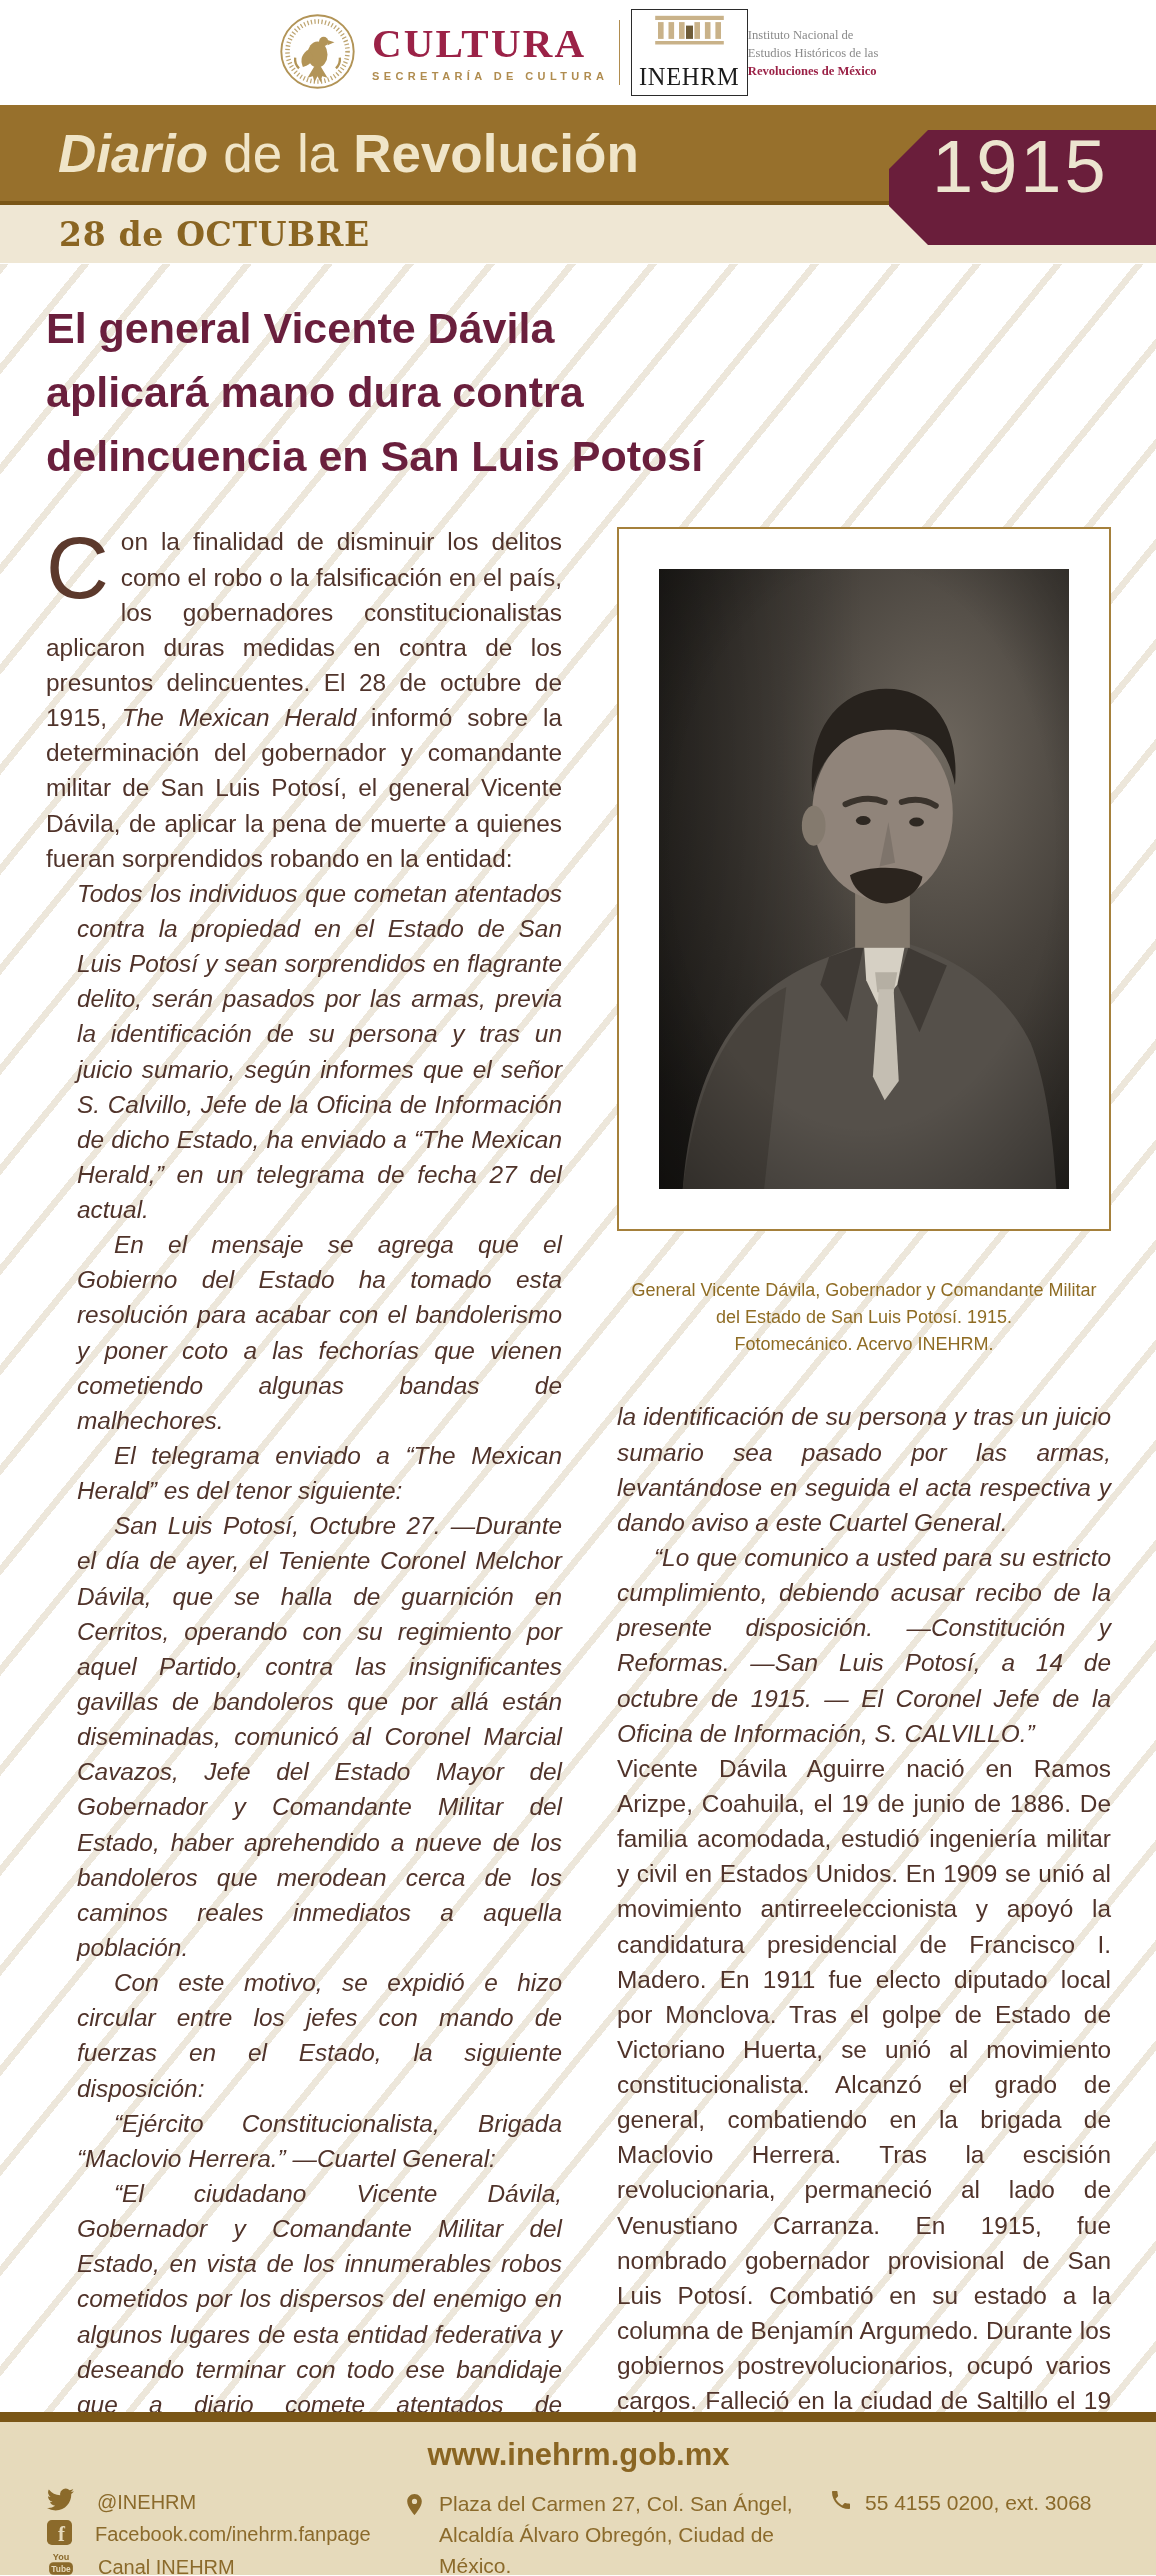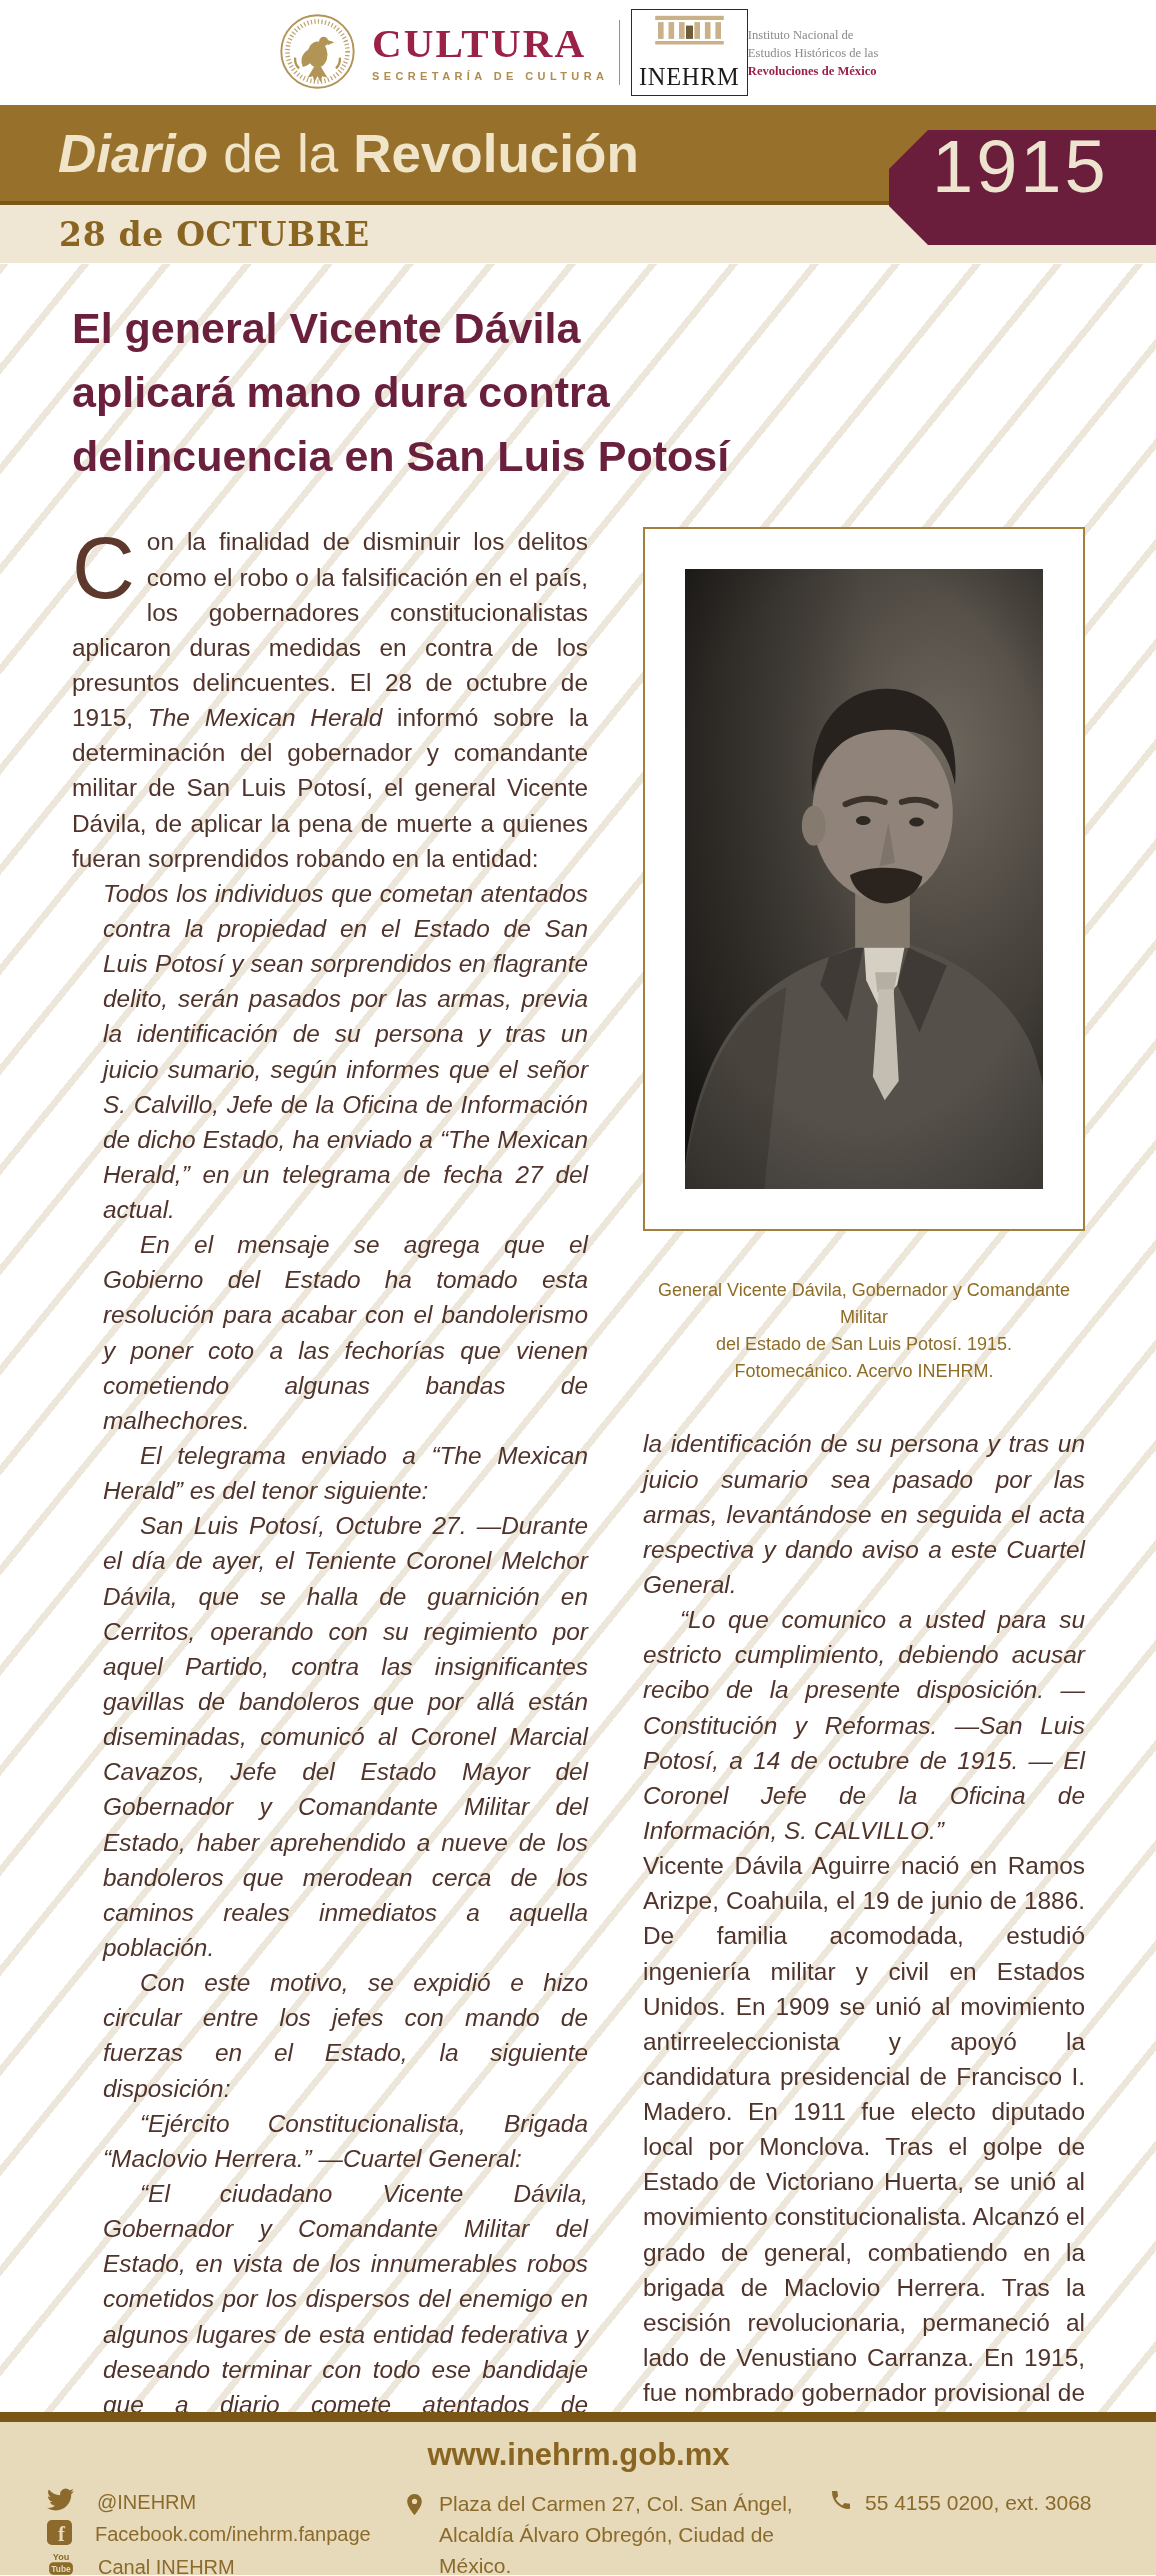--- a/index.html
+++ b/index.html
@@ -28,21 +28,21 @@
 
   .date-band{height:58px;background:var(--cream,#efe7d4);display:flex;align-items:center;padding-left:59px;}
   .date-label{font-family:"DejaVu Serif",serif;font-weight:bold;font-size:33px;color:#8a6522;letter-spacing:0.7px;}
 
   .badge{position:absolute;top:130px;right:0;width:268px;height:115px;background:var(--maroon_badge,#6a1e3b);
          clip-path:polygon(39px 0,100% 0,100% 100%,39px 100%,0 calc(100% - 39px),0 39px);
          display:flex;align-items:flex-start;padding-left:43px;box-sizing:border-box;z-index:3;}
   .badge span{font-size:74px;color:#ece4cf;letter-spacing:3px;line-height:1;}
 
   
-  .content{position:relative;height:2148px;overflow:hidden;box-sizing:border-box;padding:25px 72px 0;
+  .content{position:relative;height:2148px;overflow:hidden;box-sizing:border-box;padding:25px 46px 0;
     background-image:repeating-linear-gradient(129deg, rgba(222,211,189,.55) 0 6.7px, rgba(255,255,255,0) 6.7px 63px);}
   .headline{font-size:43px;font-weight:bold;color:var(--headline_maroon,#6a1f3d);line-height:64px;margin:7.4px 0 36px;max-width:852px;}
   .cols{display:flex;gap:55px;}
   .col-left{width:516px;flex:none;}
   .col-right{flex:1;min-width:0;}
   .bodytext{font-size:24.4px;line-height:1.44;color:var(--body_text,#50332a);text-align:justify;}
   .bodytext p{margin:0;}
   .bodytext p.indent{text-indent:37px;}
   .intro{margin:0;}
   .dropcap{float:left;font-size:87px;line-height:.8;padding:9px 12px 0 0;color:#5c392c;}

